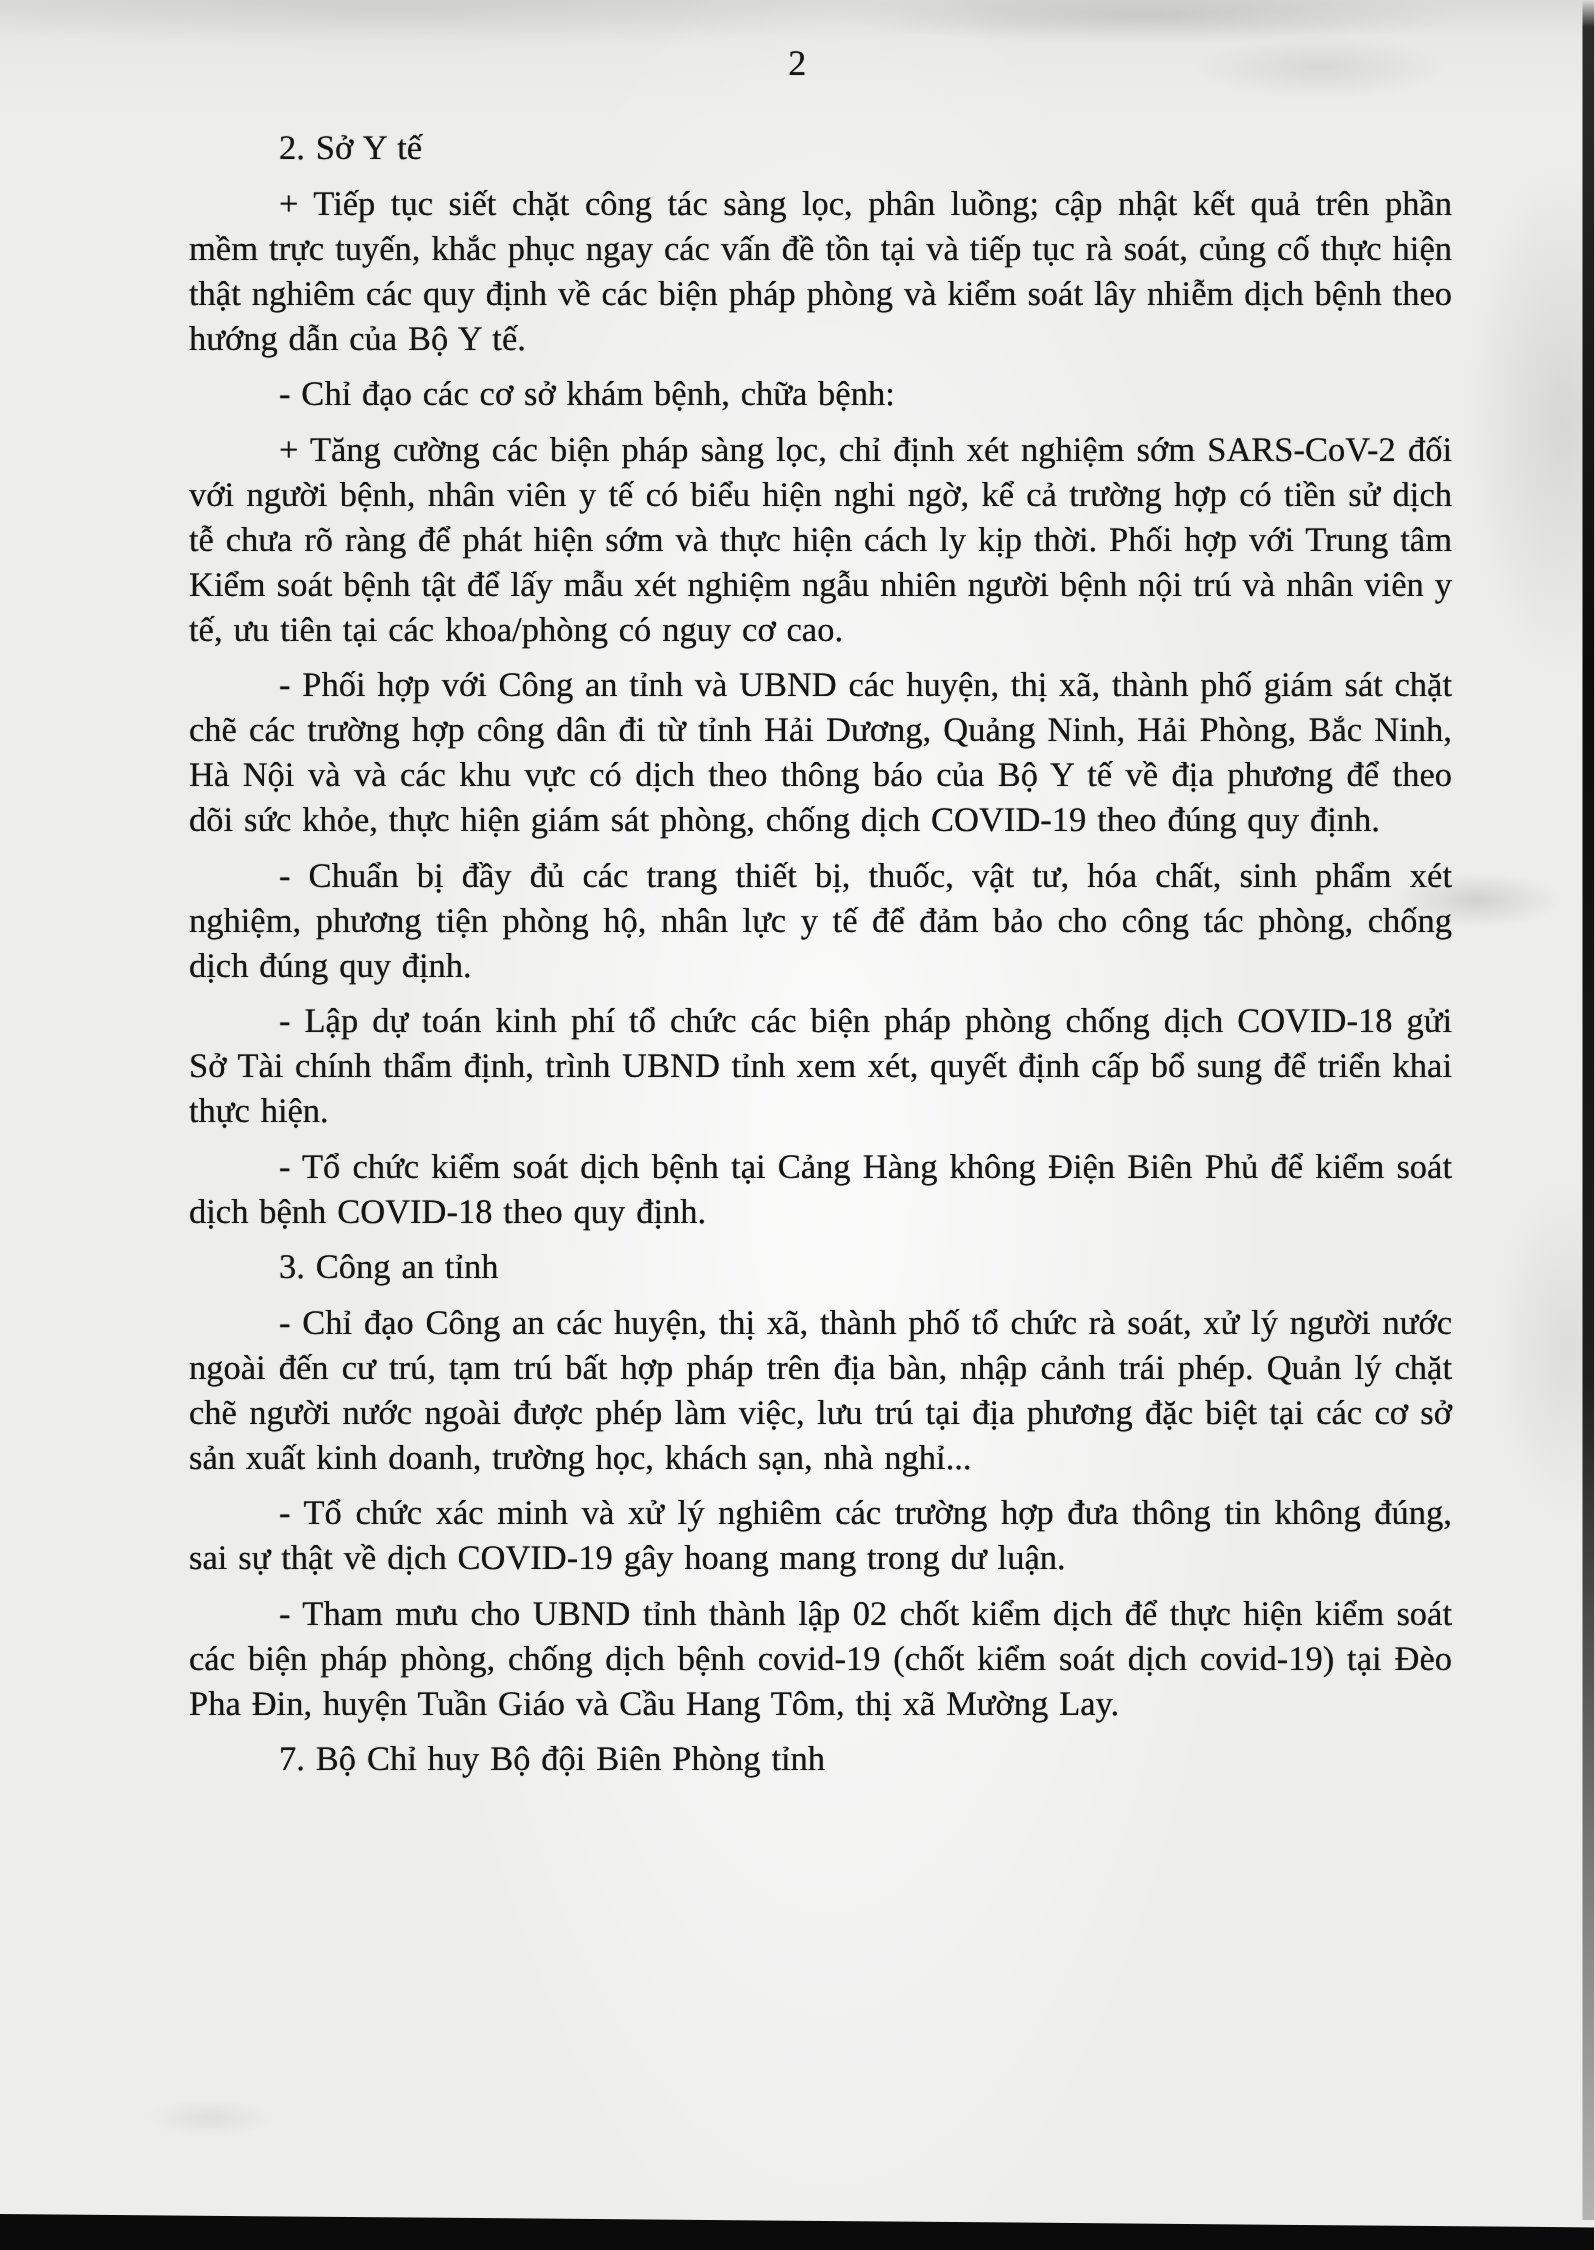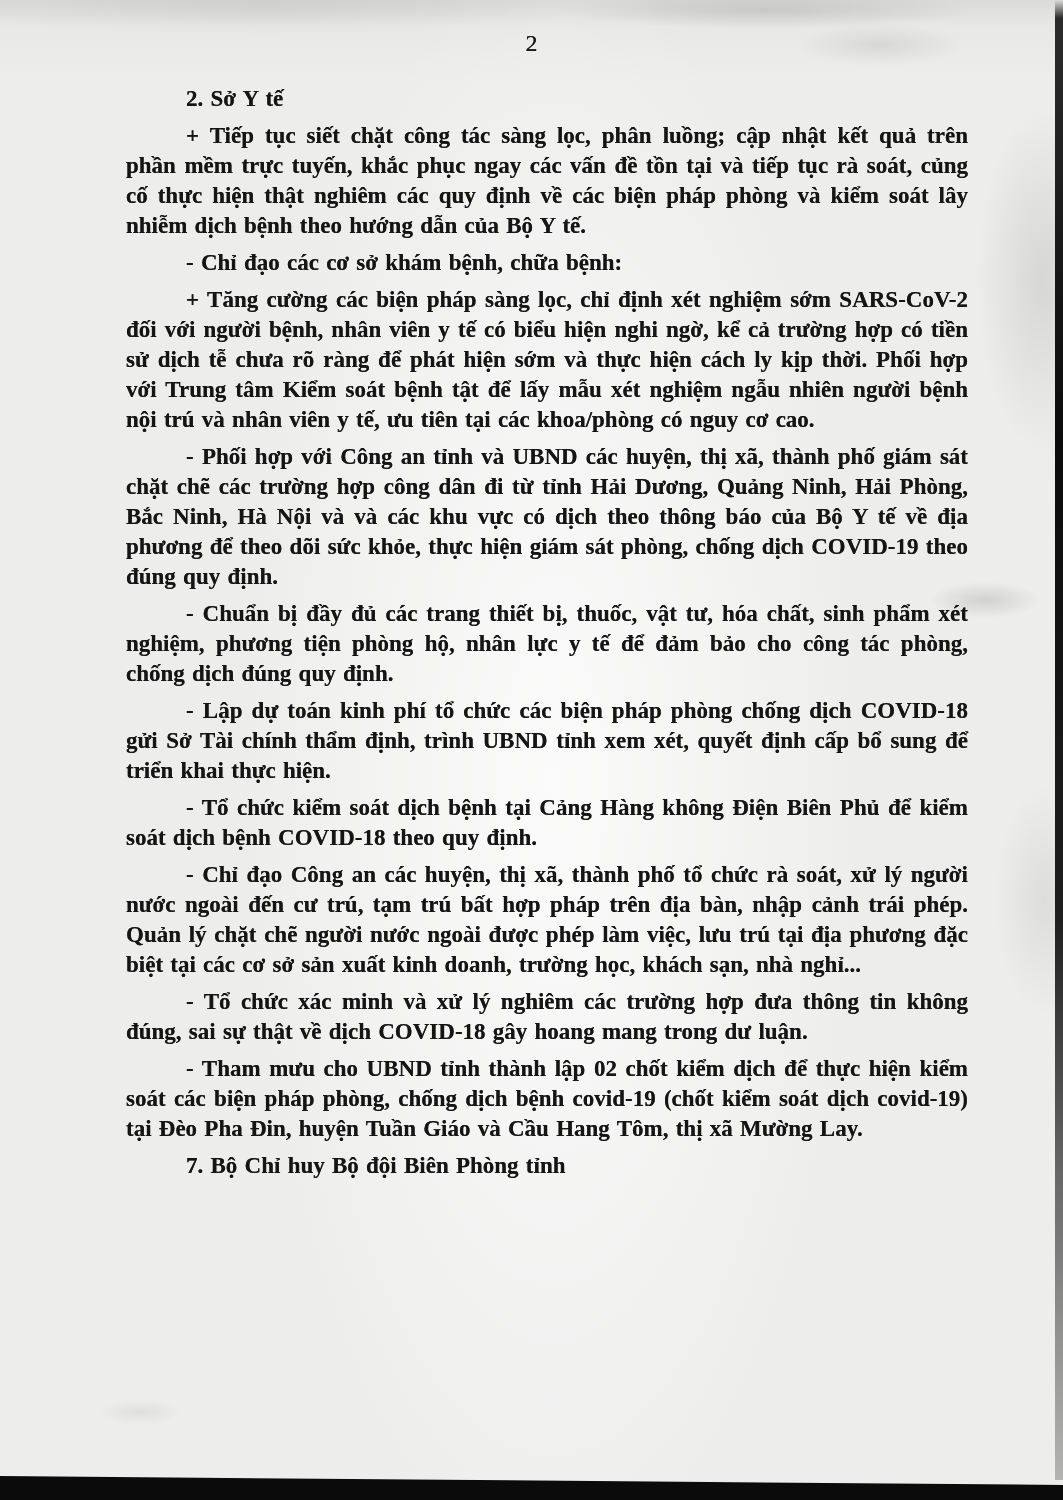--- a/index.html
+++ b/index.html
@@ -46,21 +46,20 @@
     width: 842px;
     font-size: 23px;
     line-height: 30px;
     text-align: justify;
     word-spacing: 1.5px;
     text-shadow: 0 0 0.6px rgba(20,20,20,0.75);
   }
   .blk {
     margin: 0 0 7px 0;
     text-indent: 60px;
-    font-weight: bold;
   }
   .right-edge {
     position: absolute;
     top: 0;
     right: 0;
     width: 8px;
     height: 1480px;
     background: linear-gradient(180deg,
       rgba(10,10,10,0) 0px,
       rgba(10,10,10,0.85) 18px,
@@ -87,21 +86,22 @@
 
   <div class="content">
     <p class="blk">2. Sở Y tế</p>
     <p class="blk">+ Tiếp tục siết chặt công tác sàng lọc, phân luồng; cập nhật kết quả trên phần mềm trực tuyến, khắc phục ngay các vấn đề tồn tại và tiếp tục rà soát, củng cố thực hiện thật nghiêm các quy định về các biện pháp phòng và kiểm soát lây nhiễm dịch bệnh theo hướng dẫn của Bộ Y tế.</p>
     <p class="blk">- Chỉ đạo các cơ sở khám bệnh, chữa bệnh:</p>
     <p class="blk">+ Tăng cường các biện pháp sàng lọc, chỉ định xét nghiệm sớm SARS-CoV-2 đối với người bệnh, nhân viên y tế có biểu hiện nghi ngờ, kể cả trường hợp có tiền sử dịch tễ chưa rõ ràng để phát hiện sớm và thực hiện cách ly kịp thời. Phối hợp với Trung tâm Kiểm soát bệnh tật để lấy mẫu xét nghiệm ngẫu nhiên người bệnh nội trú và nhân viên y tế, ưu tiên tại các khoa/phòng có nguy cơ cao.</p>
     <p class="blk">- Phối hợp với Công an tỉnh và UBND các huyện, thị xã, thành phố giám sát chặt chẽ các trường hợp công dân đi từ tỉnh Hải Dương, Quảng Ninh, Hải Phòng, Bắc Ninh, Hà Nội và và các khu vực có dịch theo thông báo của Bộ Y tế về địa phương để theo dõi sức khỏe, thực hiện giám sát phòng, chống dịch COVID-19 theo đúng quy định.</p>
     <p class="blk">- Chuẩn bị đầy đủ các trang thiết bị, thuốc, vật tư, hóa chất, sinh phẩm xét nghiệm, phương tiện phòng hộ, nhân lực y tế để đảm bảo cho công tác phòng, chống dịch đúng quy định.</p>
     <p class="blk">- Lập dự toán kinh phí tổ chức các biện pháp phòng chống dịch COVID-18 gửi Sở Tài chính thẩm định, trình UBND tỉnh xem xét, quyết định cấp bổ sung để triển khai thực hiện.</p>
     <p class="blk">- Tổ chức kiểm soát dịch bệnh tại Cảng Hàng không Điện Biên Phủ để kiểm soát dịch bệnh COVID-18 theo quy định.</p>
+    <p class="blk">3. Công an tỉnh</p>
     <p class="blk">- Chỉ đạo Công an các huyện, thị xã, thành phố tổ chức rà soát, xử lý người nước ngoài đến cư trú, tạm trú bất hợp pháp trên địa bàn, nhập cảnh trái phép. Quản lý chặt chẽ người nước ngoài được phép làm việc, lưu trú tại địa phương đặc biệt tại các cơ sở sản xuất kinh doanh, trường học, khách sạn, nhà nghỉ...</p>
-    <p class="blk">- Tổ chức xác minh và xử lý nghiêm các trường hợp đưa thông tin không đúng, sai sự thật về dịch COVID-18 gây hoang mang trong dư luận.</p>
+    <p class="blk">- Tổ chức xác minh và xử lý nghiêm các trường hợp đưa thông tin không đúng, sai sự thật về dịch COVID-19 gây hoang mang trong dư luận.</p>
     <p class="blk">- Tham mưu cho UBND tỉnh thành lập 02 chốt kiểm dịch để thực hiện kiểm soát các biện pháp phòng, chống dịch bệnh covid-19 (chốt kiểm soát dịch covid-19) tại Đèo Pha Đin, huyện Tuần Giáo và Cầu Hang Tôm, thị xã Mường Lay.</p>
     <p class="blk">7. Bộ Chỉ huy Bộ đội Biên Phòng tỉnh</p>
   </div>
 
   <div class="right-edge"></div>
   <div class="bottom-bar"></div>
 </div>
 
 </body></html>

